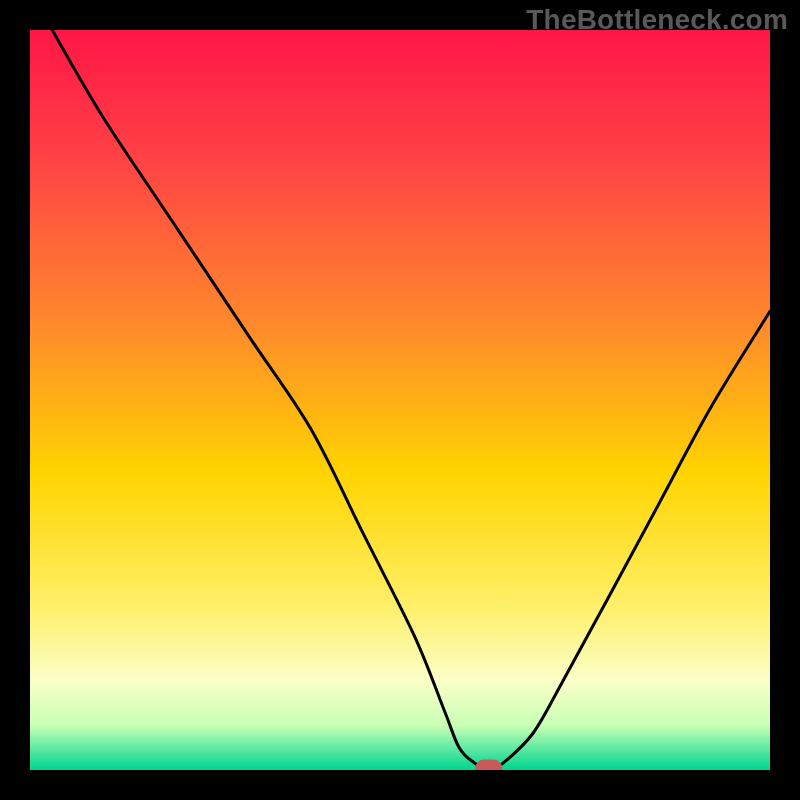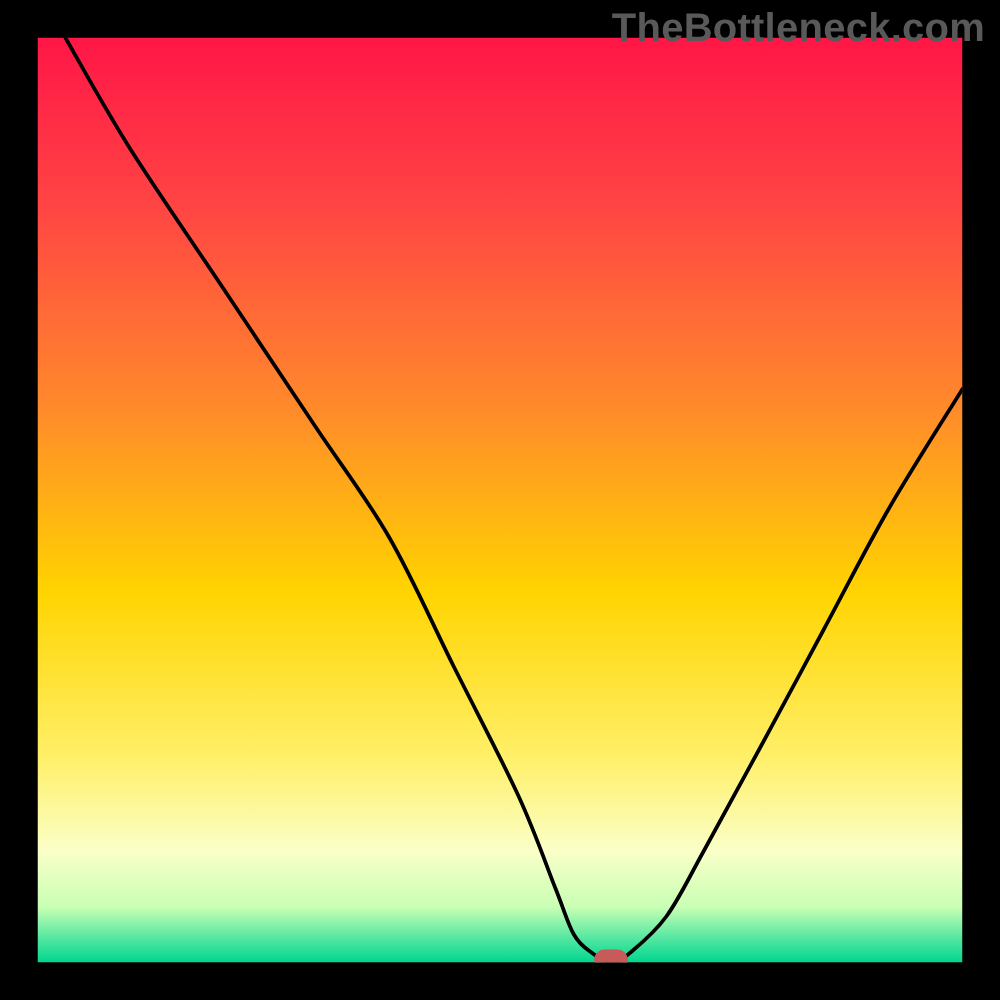--- a/index.html
+++ b/index.html
@@ -14,21 +14,21 @@
     position: relative;
     width: 800px;
     height: 800px;
     background: #000;
   }
   .watermark {
     position: absolute;
     top: 4px;
     right: 12px;
     color: #595959;
-    font-size: 32px;
+    font-size: 28px;
     font-weight: 600;
     letter-spacing: 0.2px;
     z-index: 5;
     margin-left: 20px;
   }
   .plot {
     position: absolute;
     left: 30px;
     top: 30px;
     width: 740px;

